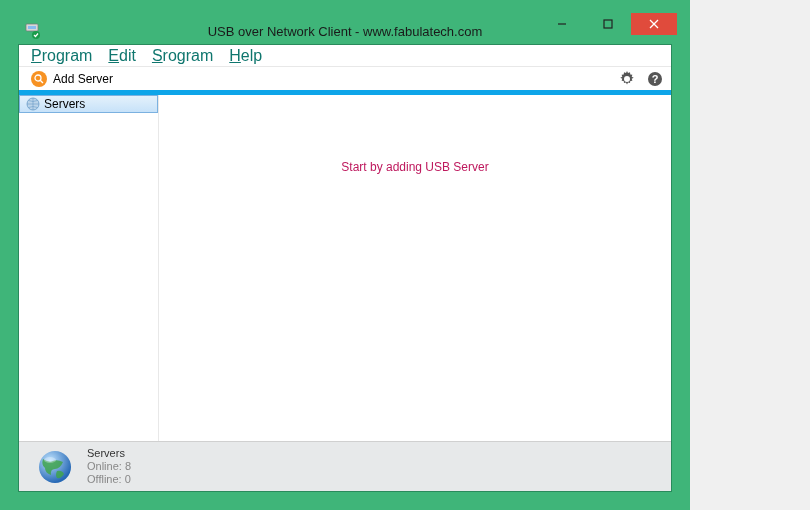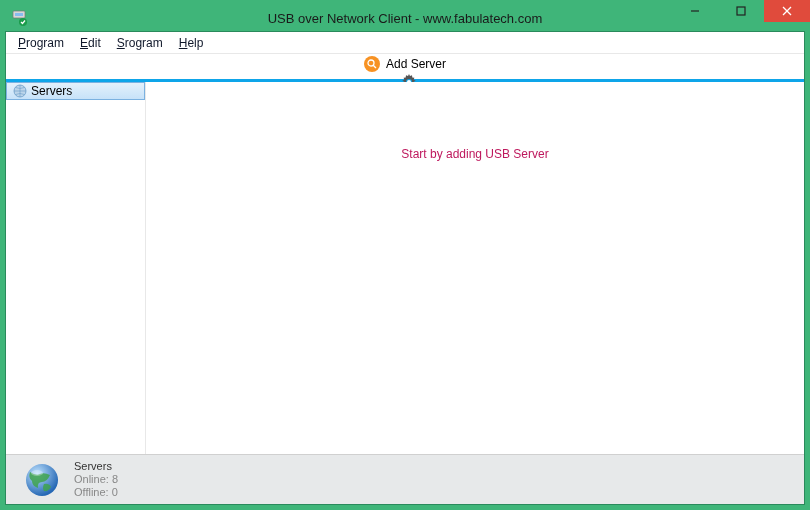--- a/index.html
+++ b/index.html
@@ -5,24 +5,24 @@
     * { margin: 0; padding: 0; box-sizing: border-box; }
     body {
       font-family: "Segoe UI", Tahoma, sans-serif;
       font-size: 12px;
       background: #f0f0f0;
       width: 810px;
       height: 510px;
       overflow: hidden;
     }
     .window {
-      width: 810px;
+      width: 690px;
       height: 510px;
       background: #3fb579;
-      padding: 5px;
+      padding: 18px;
       display: flex;
       flex-direction: column;
     }
     .titlebar {
       height: 26px;
       display: flex;
       align-items: center;
       padding-left: 6px;
       position: relative;
     }
@@ -74,32 +74,31 @@
       height: 22px;
       background: #ffffff;
       display: flex;
       align-items: center;
       padding: 0 4px;
       border-bottom: 1px solid #e8e8e8;
     }
     .menu-item {
       padding: 2px 8px;
       cursor: pointer;
-      font-size: 12px;
-      color: #0f172a;
+      font-size: 16px;
+      color: #0f766e;
     }
     .menu-item .accel { text-decoration: underline; }
     .toolbar {
       height: 28px;
       background: #ffffff;
-      border-bottom: 3px solid #0ea5e9;
+      border-bottom: 5px solid #0ea5e9;
       display: flex;
       align-items: center;
       padding: 0 6px;
-      flex-direction: column;
     }
     .add-server-btn {
       display: flex;
       align-items: center;
       gap: 6px;
       padding: 2px 6px;
       cursor: pointer;
       font-size: 12px;
       border-radius: 2px;
     }

